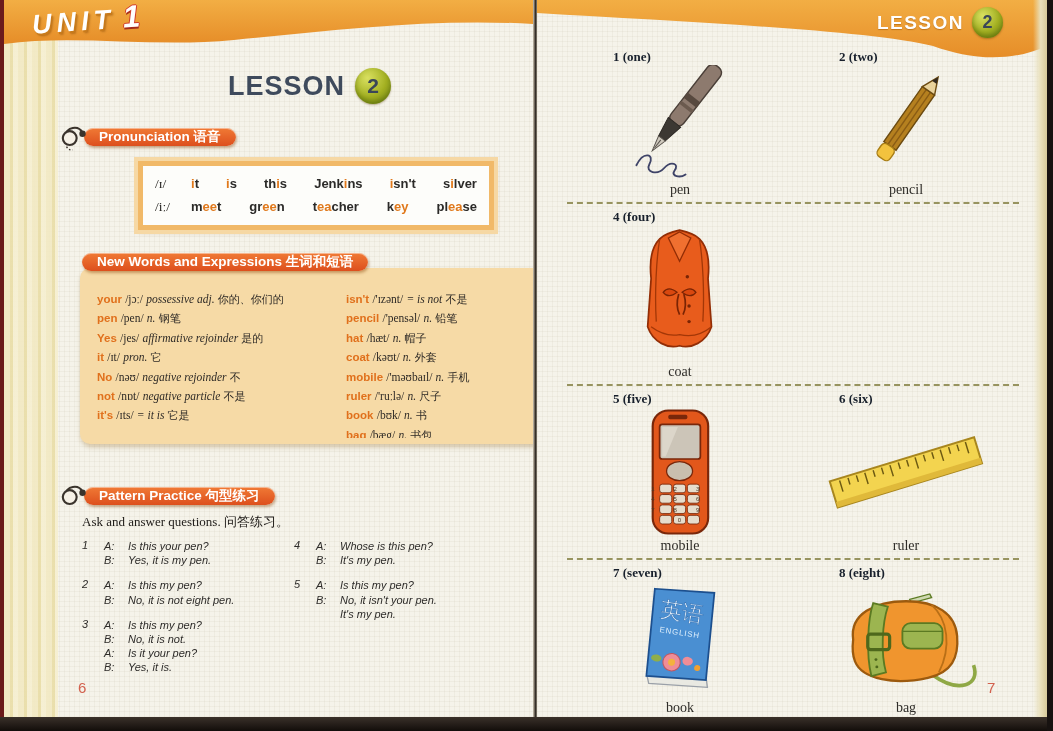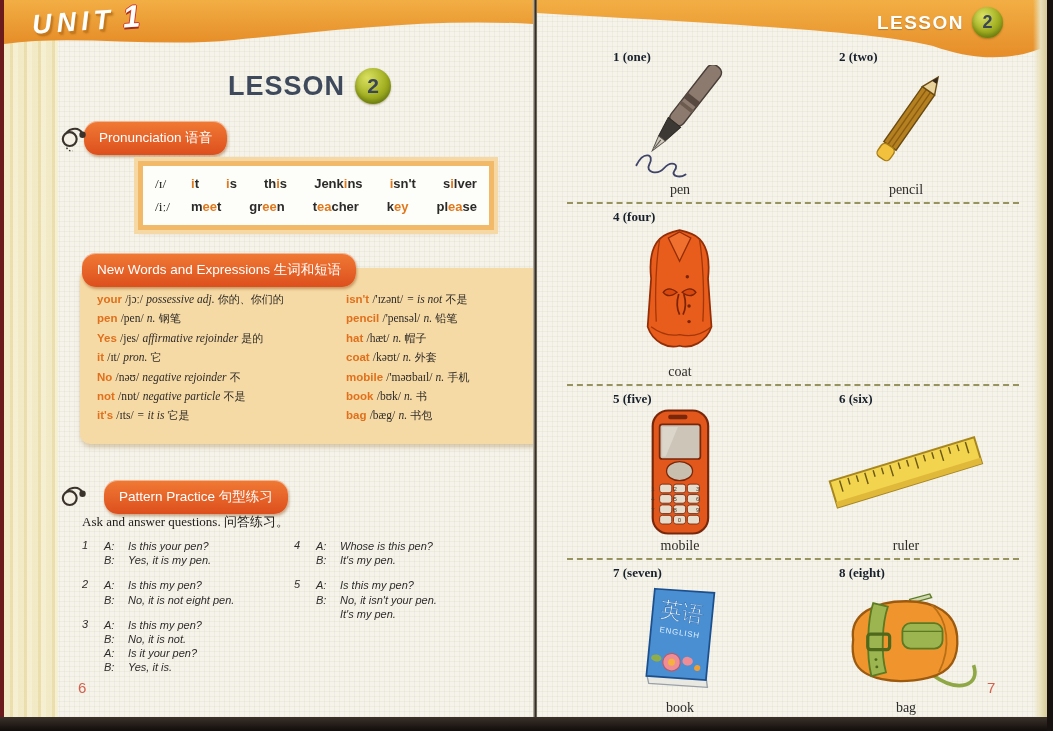--- a/index.html
+++ b/index.html
@@ -42,22 +42,22 @@
     background:radial-gradient(circle at 35% 28%, #d9e060, #a3b021 55%, #75861a);
     box-shadow:inset 0 -3px 5px rgba(70,90,0,.5), 0 1px 2px rgba(90,60,0,.4);
     color:#3a4658; font-weight:bold; font-size:21px; }
   .lesson-title-right { position:absolute; right:44px; top:7px; display:flex; align-items:center; gap:8px; }
   .lesson-word-right { font-size:19px; font-weight:bold; color:#fff; letter-spacing:1.5px; text-shadow:0 1px 1px rgba(150,80,0,.5); }
   .lesson-circle.small { width:31px; height:31px; font-size:18px; }
 
   
   .sec-badge { position:absolute; display:flex; align-items:center; }
   .hp-icon { width:28px; height:32px; flex:0 0 auto; margin-right:-4px; position:relative; z-index:2; }
-  .badge-pill { background:linear-gradient(180deg,#f07a35,#dd4f1d); border-radius:14px; padding:8px 15px;
-    color:#fff; font-weight:normal; font-size:13.5px; white-space:nowrap;
+  .badge-pill { background:linear-gradient(180deg,#f07a35,#dd4f1d); border-radius:14px; padding:0 15px;
+    color:#fff; font-weight:bold; font-size:13.5px; white-space:nowrap;
     box-shadow:inset 0 1px 0 rgba(255,255,255,.45), 1px 2px 3px rgba(140,70,10,.45); }
 
   
   .pron-table { position:absolute; left:134px; top:161px; width:356px; background:#fdfdfa;
     border:5px solid #f1b968; box-shadow:0 0 0 4px #f6d8a4, 1px 2px 5px rgba(160,110,40,.4); padding:6px 12px 7px; }
   .pron-row { display:flex; align-items:baseline; line-height:23px; }
   .pron-symbol { width:36px; font-family:"Liberation Serif", serif; font-size:13.5px; color:#1f1d1a; }
   .pron-words { flex:1; display:flex; justify-content:space-between; }
   .pw { font-size:13px; font-weight:bold; color:#2b2a28; }
   .pw .hl { color:#e0791c; }
@@ -180,28 +180,29 @@
           <div class="nw-entry"><span class="nw-word">No</span> <span class="nw-ph">/nəʊ/</span> <span class="nw-pos">negative rejoinder</span> <span class="nw-cn">不</span></div>
           <div class="nw-entry"><span class="nw-word">not</span> <span class="nw-ph">/nɒt/</span> <span class="nw-pos">negative particle</span> <span class="nw-cn">不是</span></div>
           <div class="nw-entry"><span class="nw-word">it's</span> <span class="nw-ph">/ɪts/</span> <span class="nw-pos">= it is</span> <span class="nw-cn">它是</span></div>
         </div>
         <div class="nw-col">
           <div class="nw-entry"><span class="nw-word">isn't</span> <span class="nw-ph">/'ɪzənt/</span> <span class="nw-pos">= is not</span> <span class="nw-cn">不是</span></div>
           <div class="nw-entry"><span class="nw-word">pencil</span> <span class="nw-ph">/'pensəl/</span> <span class="nw-pos">n.</span> <span class="nw-cn">铅笔</span></div>
           <div class="nw-entry"><span class="nw-word">hat</span> <span class="nw-ph">/hæt/</span> <span class="nw-pos">n.</span> <span class="nw-cn">帽子</span></div>
           <div class="nw-entry"><span class="nw-word">coat</span> <span class="nw-ph">/kəʊt/</span> <span class="nw-pos">n.</span> <span class="nw-cn">外套</span></div>
           <div class="nw-entry"><span class="nw-word">mobile</span> <span class="nw-ph">/'məʊbaɪl/</span> <span class="nw-pos">n.</span> <span class="nw-cn">手机</span></div>
+          <div class="nw-entry"><span class="nw-word">ruler</span> <span class="nw-ph">/'ruːlə/</span> <span class="nw-pos">n.</span> <span class="nw-cn">尺子</span></div>
           <div class="nw-entry"><span class="nw-word">book</span> <span class="nw-ph">/bʊk/</span> <span class="nw-pos">n.</span> <span class="nw-cn">书</span></div>
           <div class="nw-entry"><span class="nw-word">bag</span> <span class="nw-ph">/bæg/</span> <span class="nw-pos">n.</span> <span class="nw-cn">书包</span></div>
         </div>
       </div>
       <div class="dog-ear"></div>
     </div>
 
-    <div class="sec-badge" style="left:56px; top:480px;gap:20px;">
+    <div class="sec-badge" style="left:56px; top:480px;">
       <svg class="hp-icon" viewBox="0 0 26 30">
         <path d="M5 14 a8.5 8.5 0 0 1 16 -3" fill="none" stroke="#3a332c" stroke-width="2"></path>
         <circle cx="9" cy="16" r="6.5" fill="#f6f1e6" stroke="#3a332c" stroke-width="2"></circle>
         <circle cx="21" cy="12" r="3" fill="#3a332c"></circle>
       </svg>
       <span class="badge-pill"><span>Pattern Practice</span> <span>句型练习</span></span>
     </div>
     <div class="pp-instruction">Ask and answer questions. 问答练习。</div>
 
     <div class="pp-wrap">

